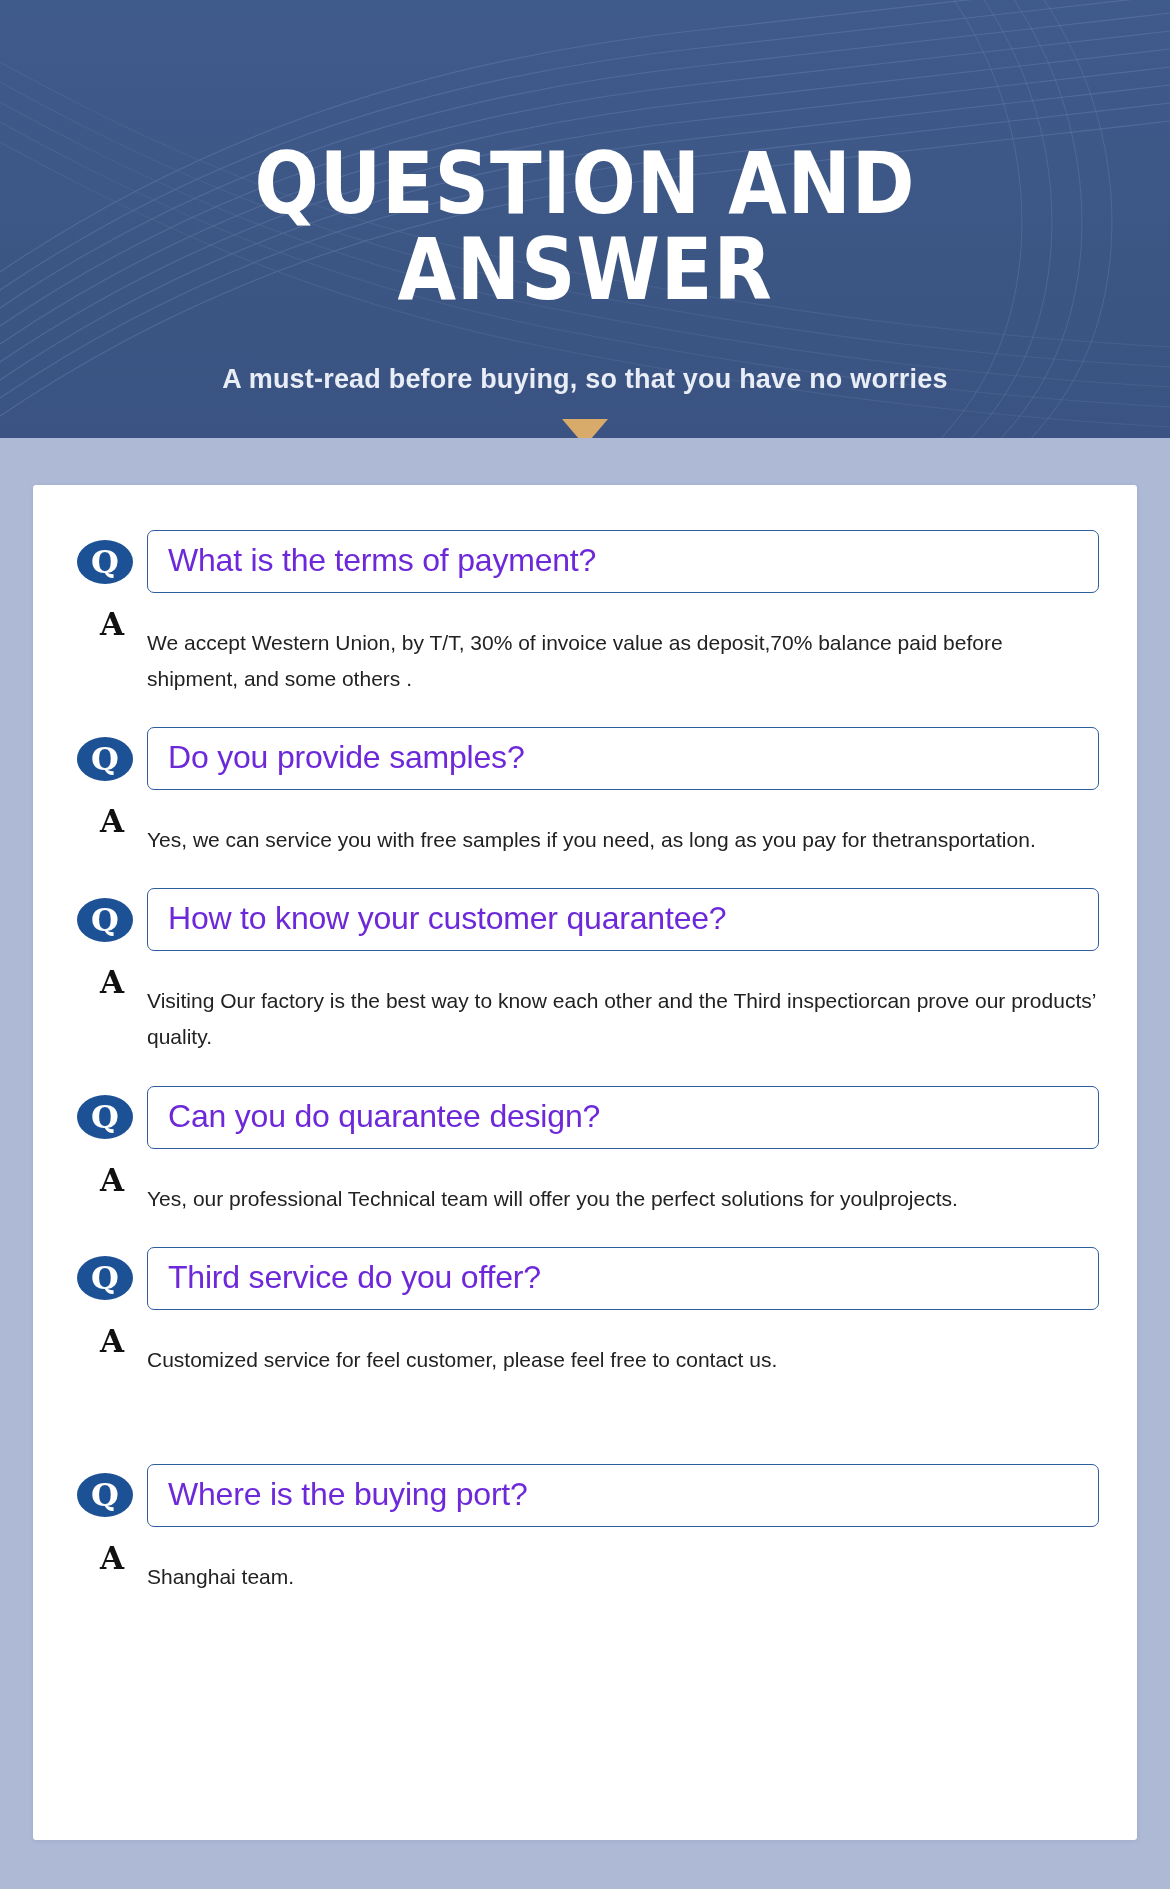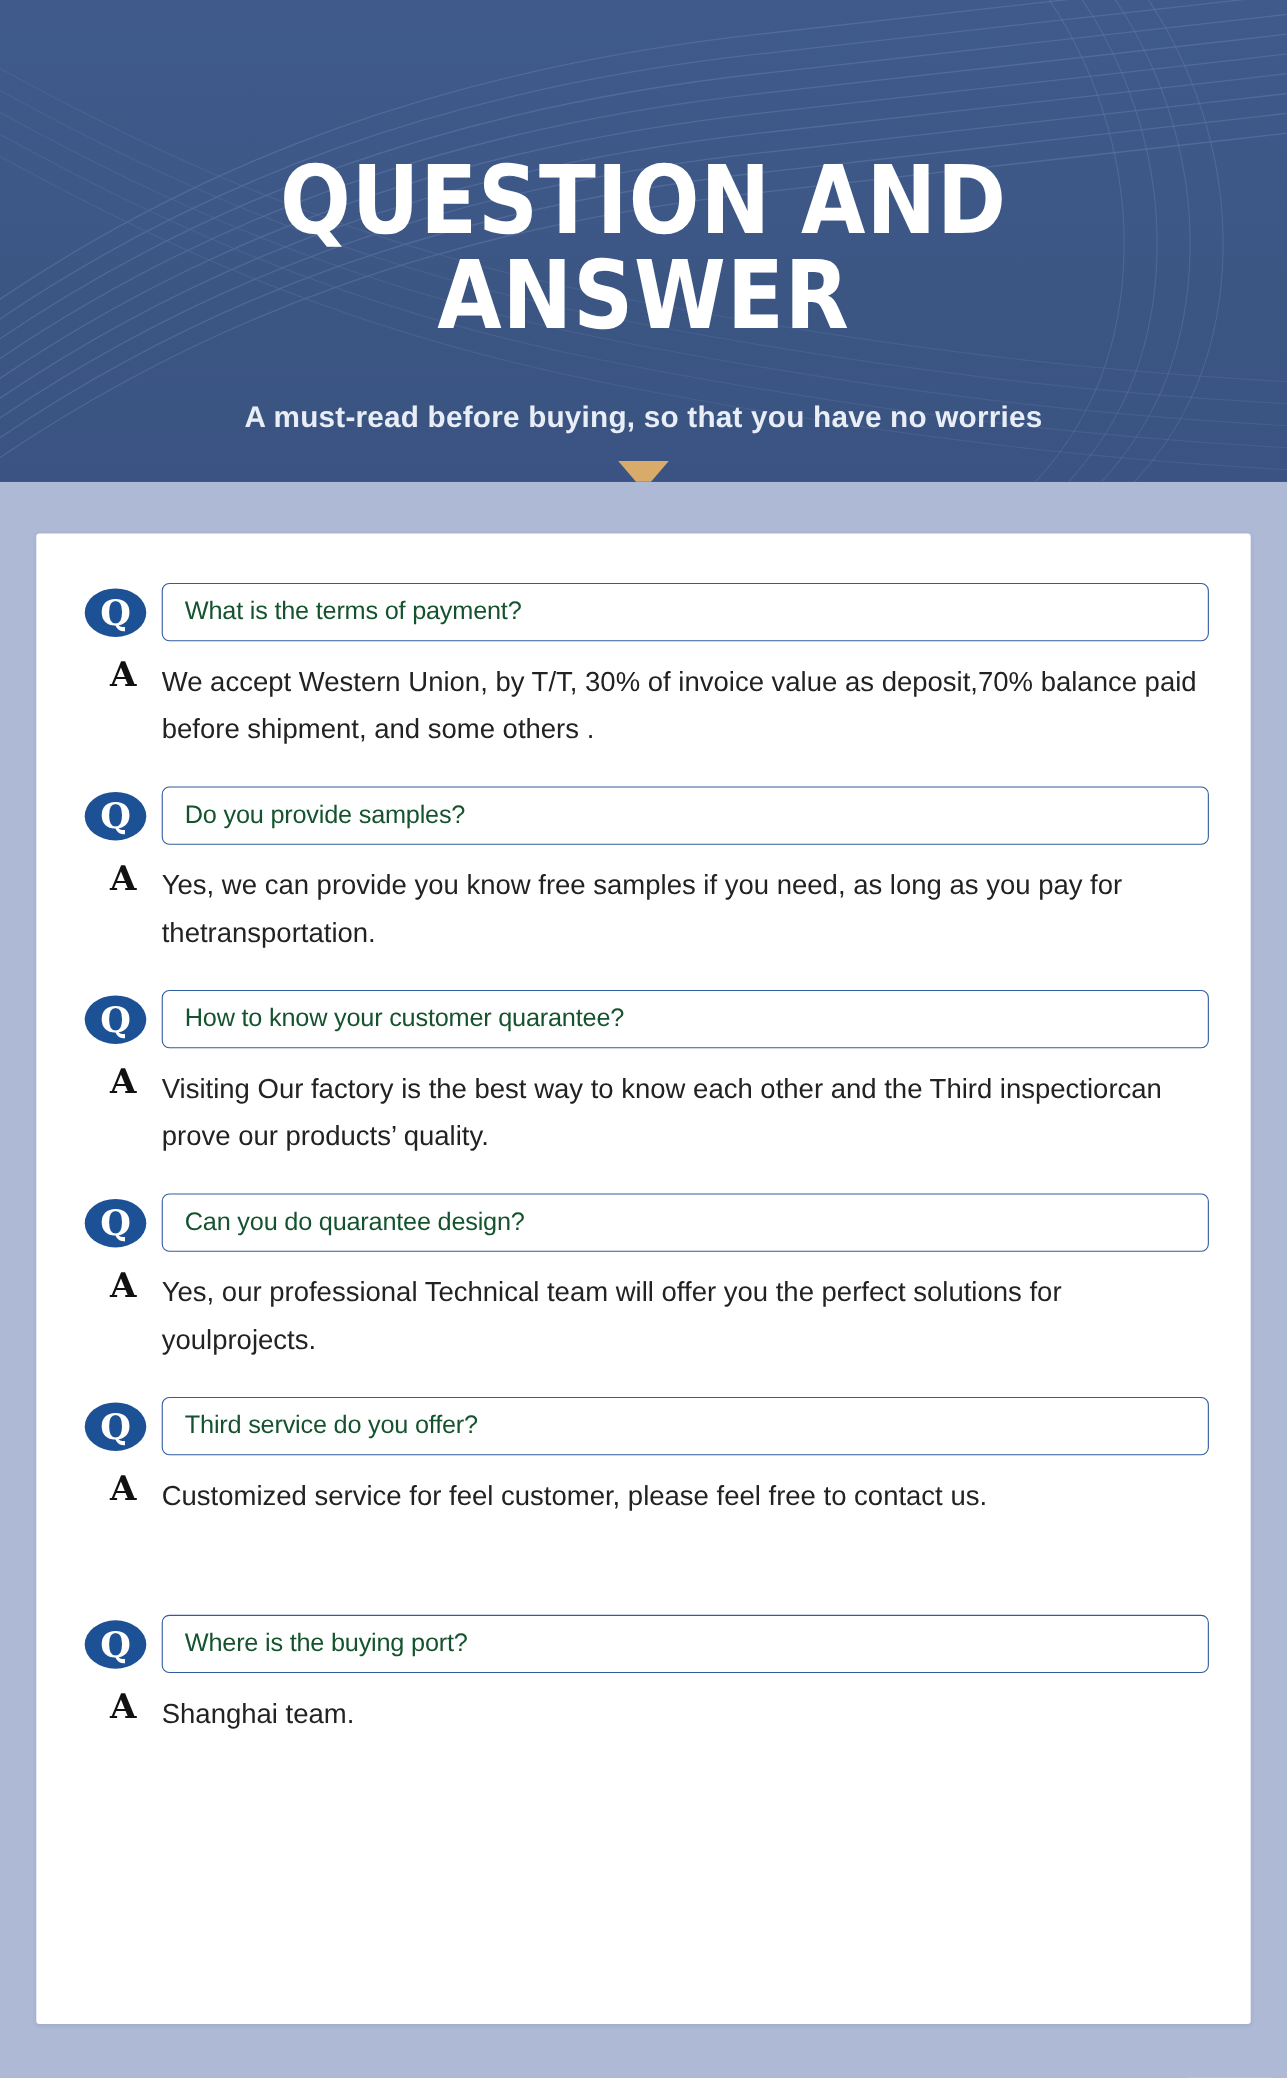--- a/index.html
+++ b/index.html
@@ -109,22 +109,22 @@
     line-height: 44px;
     text-align: center;
     margin-left: 6px;
   }
 
   .q-box {
     flex: 1 1 auto;
     border: 1.5px solid #2f5d9e;
     border-radius: 7px;
     padding: 11px 20px 13px 20px;
-    font-size: 23px;
-    color: #14532d;
+    font-size: 32px;
+    color: #6d28d9;
     font-weight: 400;
     letter-spacing: -0.2px;
   }
 
   .a-row {
     display: flex;
     align-items: flex-start;
     gap: 14px;
     margin-top: 14px;
     padding-left: 24px;
@@ -136,25 +136,26 @@
     text-align: center;
     font-family: "DejaVu Serif", serif;
     font-weight: 700;
     font-size: 31px;
     line-height: 34px;
     color: #111111;
   }
 
   .a-text {
     flex: 1 1 auto;
-    font-size: 25px;
+    font-size: 21px;
     line-height: 1.72;
     color: #222222;
     padding-top: 2px;
     padding-left: 4px;
+    margin-top: 16px;
   }
   .faq-item.gap-md { margin-bottom: 30px; }
   .faq-item.gap-xl { margin-bottom: 86px; }
 </style>
 </head>
 <body>
 
 <div class="page">
 
   <div class="banner">
@@ -206,21 +207,21 @@
         </div>
       </div>
 
       <div class="faq-item gap-md">
         <div class="q-row">
           <div class="q-badge">Q</div>
           <div class="q-box">Do you provide samples?</div>
         </div>
         <div class="a-row">
           <div class="a-badge">A</div>
-          <div class="a-text">Yes, we can provide you know free samples if you need, as long as you pay for  thetransportation.</div>
+          <div class="a-text">Yes, we can service you with free samples if you need, as long as you pay for  thetransportation.</div>
         </div>
       </div>
 
       <div class="faq-item gap-md">
         <div class="q-row">
           <div class="q-badge">Q</div>
           <div class="q-box">How to know your customer quarantee?</div>
         </div>
         <div class="a-row">
           <div class="a-badge">A</div>

